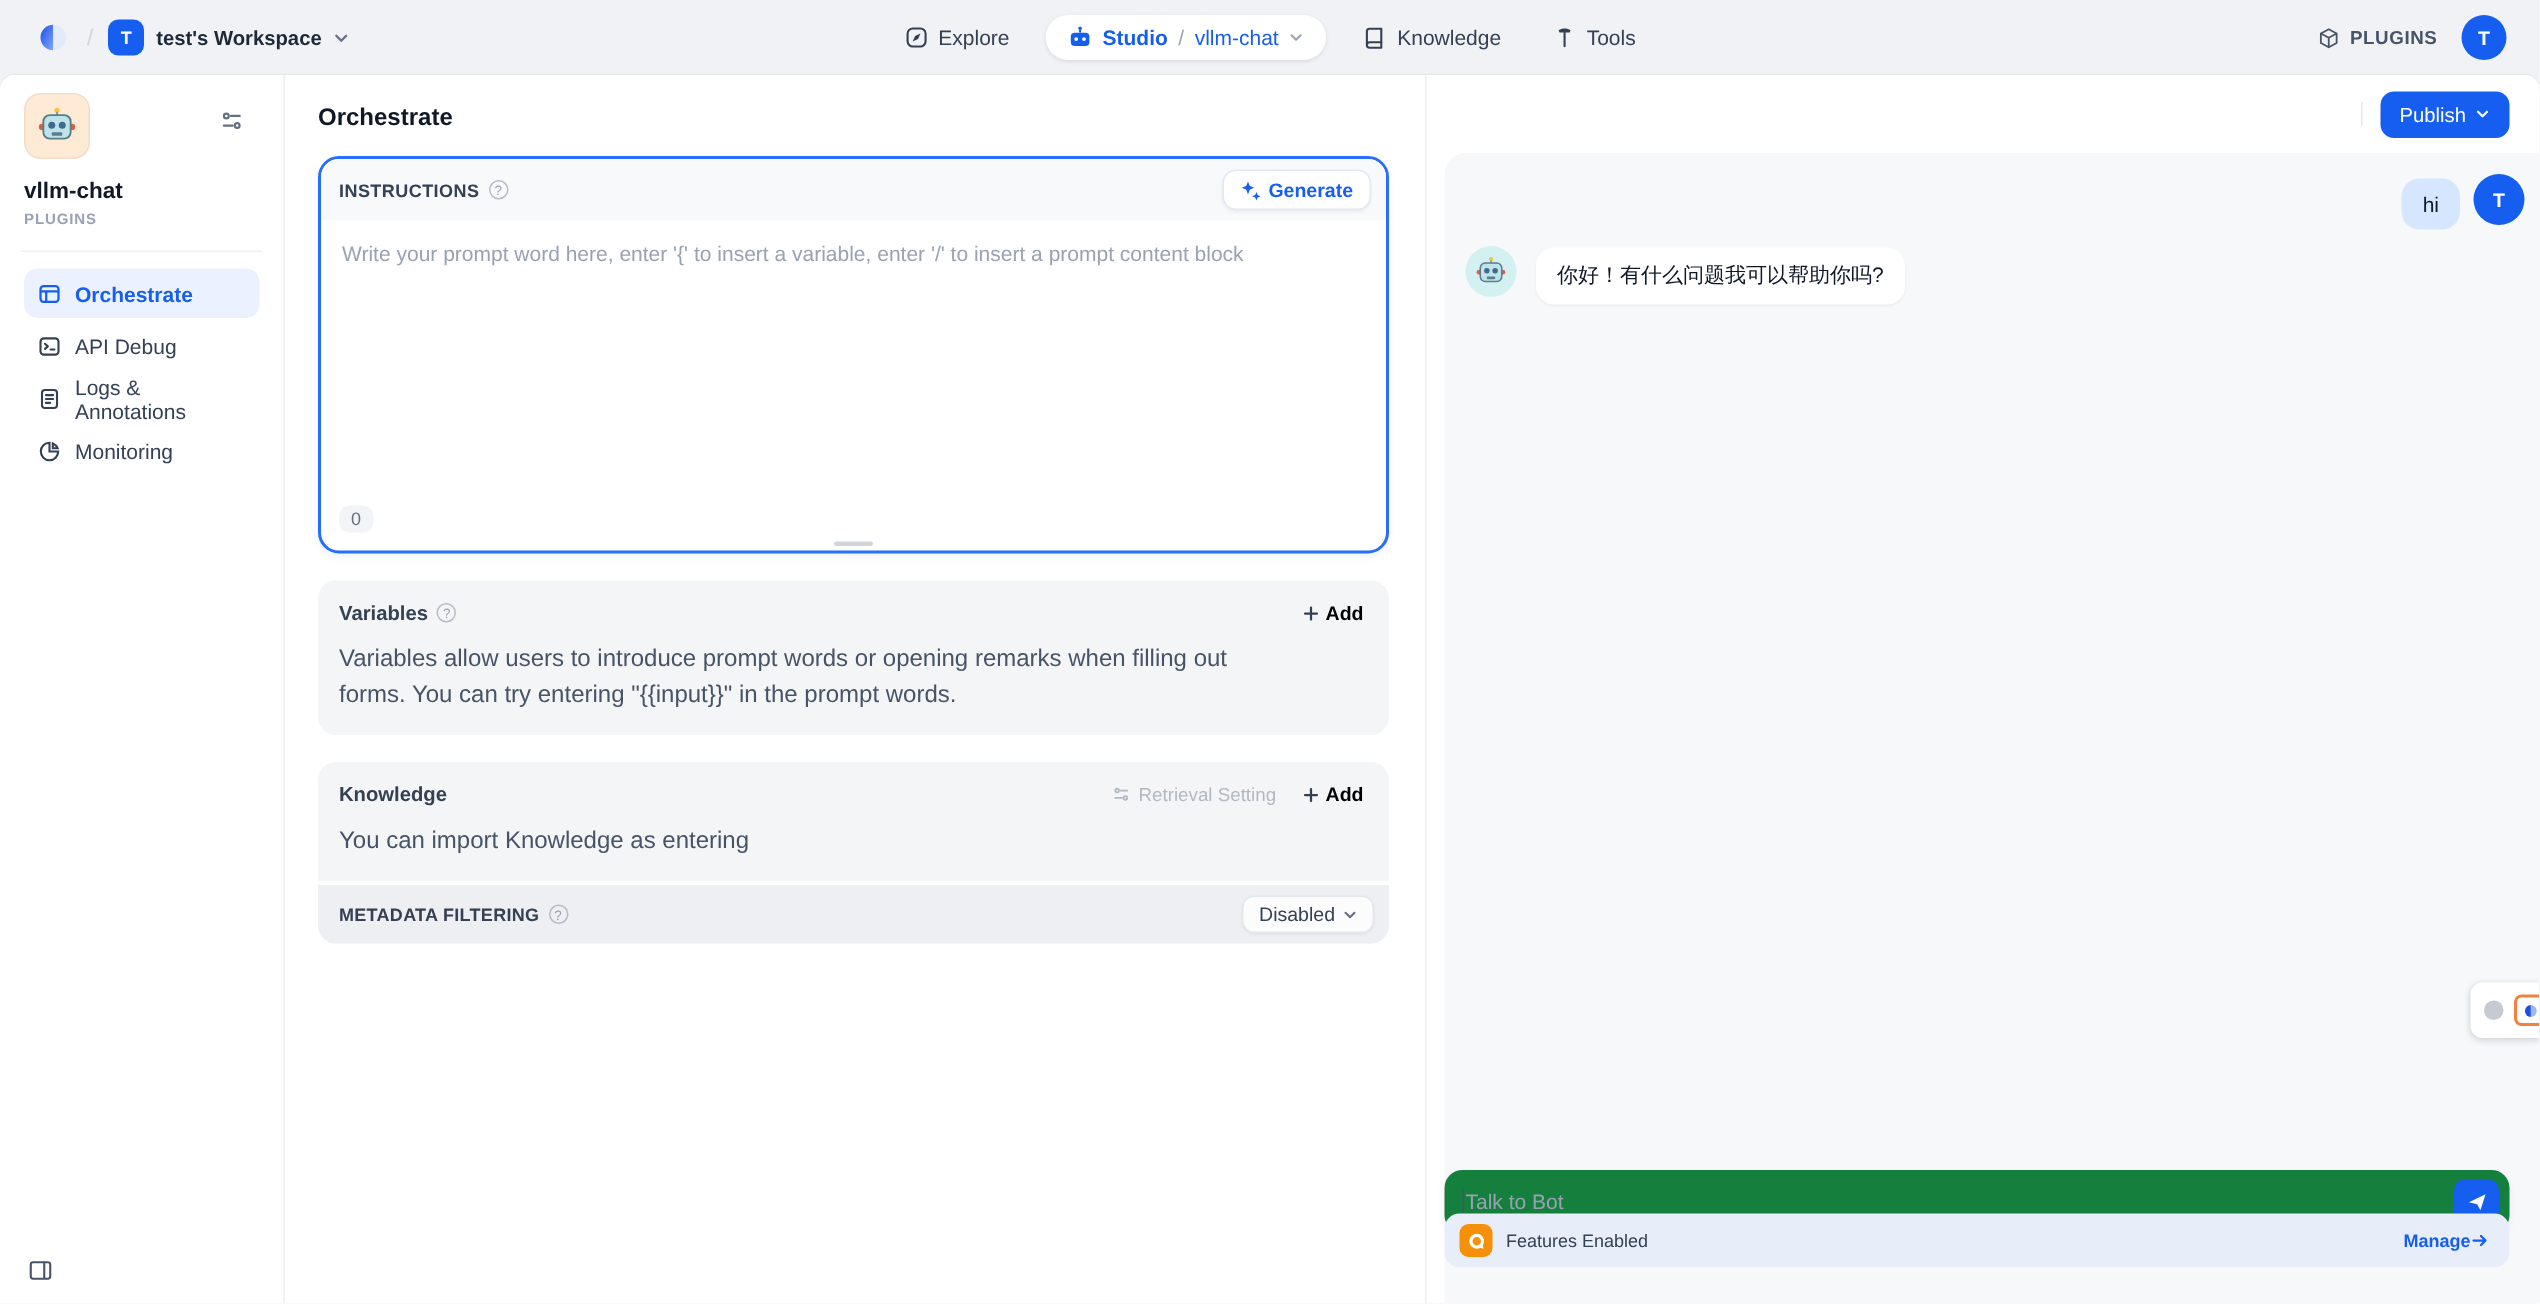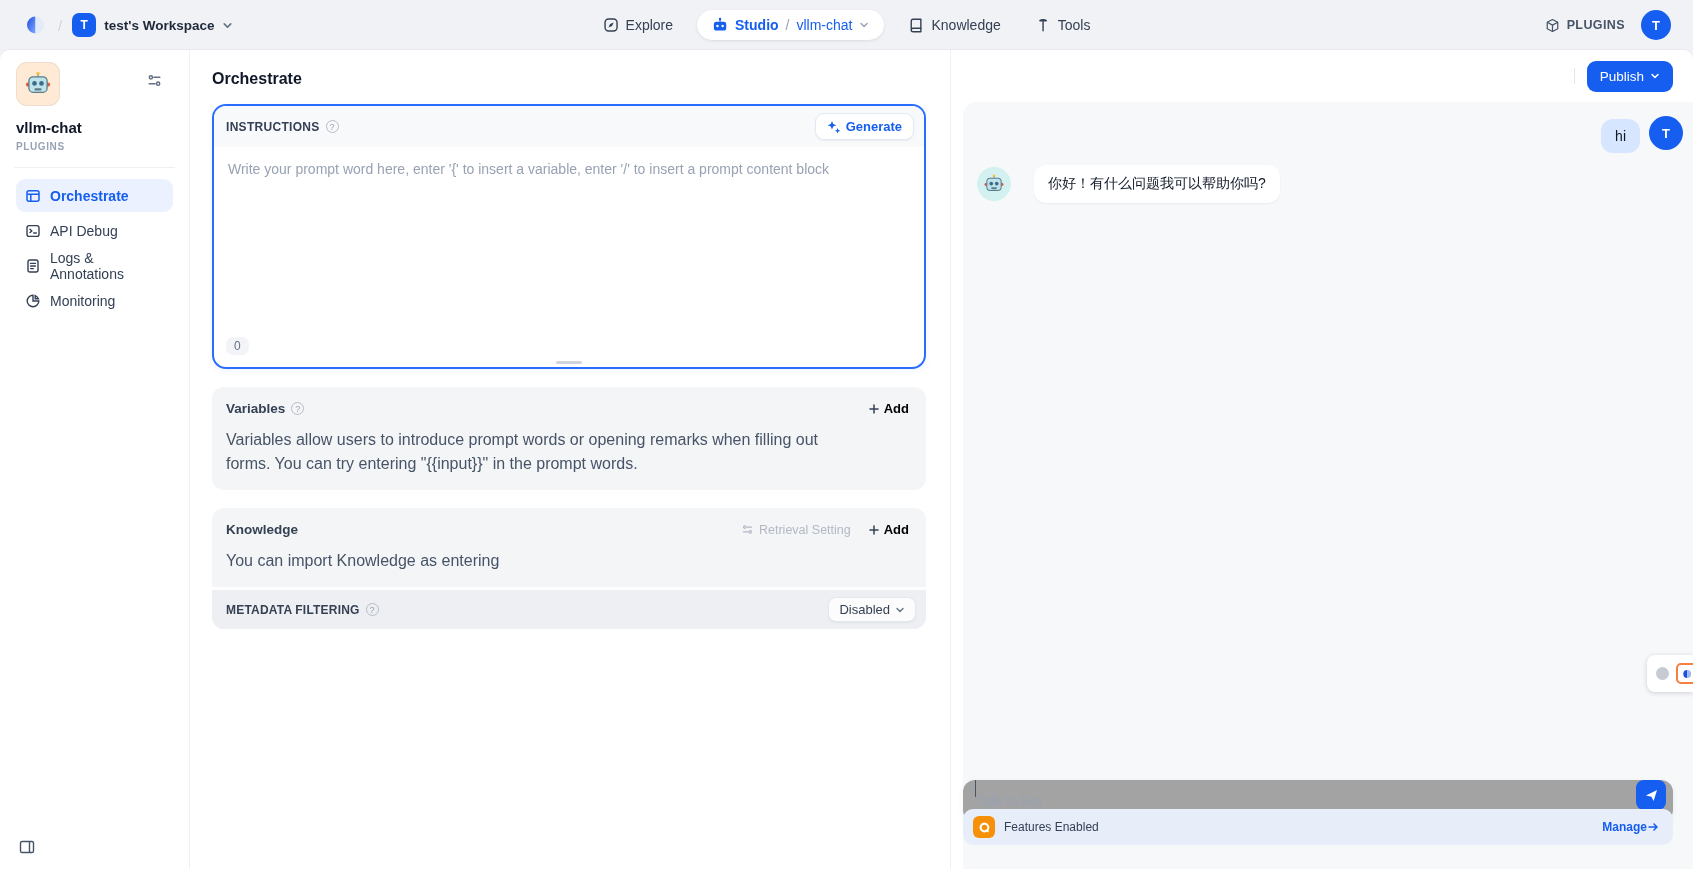--- a/index.html
+++ b/index.html
@@ -75,25 +75,25 @@
   .header-divider{width:1px;height:16px;background:#e4e7ec}
   .publish-btn{display:flex;align-items:center;gap:6px;background:#155eef;color:#ffffff;font-size:13.5px;font-weight:400;border-radius:9px;padding:8px 13px;cursor:pointer}
 
   .debug-panel{position:absolute;left:12px;right:0;top:52px;bottom:0;background:#f7f8fa;border-top-left-radius:14px}
   .debug-header{display:flex;align-items:center;justify-content:space-between;padding:16px 18px 8px 28px}
   .debug-title{font-size:15px;font-weight:700;color:#101828}
   .refresh-btn{cursor:pointer;padding:2px}
   .msg-row-user{display:flex;justify-content:flex-end;align-items:flex-start;gap:9px;padding:14px 10px 0 0}
   .bubble-user{background:#d6e6ff;border-radius:12px;padding:9px 14px;font-size:14px;color:#101828;margin-top:3px}
   .msg-avatar-user{width:34px;height:34px;border-radius:50%;background:#155eef;color:#fff;font-size:13px;font-weight:600;display:flex;align-items:center;justify-content:center;flex:none}
-  .msg-row-bot{display:flex;align-items:center;gap:23px;padding:11px 0 0 14px}
+  .msg-row-bot{display:flex;align-items:flex-start;gap:13px;padding:11px 0 0 14px}
   .msg-avatar-bot{width:34px;height:34px;border-radius:50%;background:#d3f1f1;display:flex;align-items:center;justify-content:center;flex:none}
   .bubble-bot{background:#fff;border-radius:12px;padding:10px 14px;font-size:14px;color:#101828;box-shadow:0 1px 2px rgba(16,24,40,.06);margin-top:1px}
 
-  .chat-input{position:absolute;left:0;right:20px;bottom:47px;height:42px;background:#a3a3a3;border-radius:12px;box-shadow:0 2px 6px rgba(16,24,40,.06);display:flex;padding:0 7px 0 12px}
+  .chat-input{position:absolute;left:0;right:20px;bottom:47px;height:42px;background:#15803d;border-radius:12px;box-shadow:0 2px 6px rgba(16,24,40,.06);display:flex;align-items:center;padding:0 7px 0 12px}
   .caret{width:1px;height:17px;background:#475467;margin-right:1px}
   .chat-input input{flex:1;border:none;outline:none;font-size:14px;color:#101828;background:transparent;font-family:inherit}
   .chat-input input::placeholder{color:#98a2b3}
   .send-btn{width:30px;height:30px;border-radius:8px;background:#155eef;display:flex;align-items:center;justify-content:center;cursor:pointer;flex:none}
 
   .features-bar{position:absolute;left:0;right:20px;bottom:24px;height:36px;background:#e8edfa;border-radius:10px;display:flex;align-items:center;justify-content:space-between;padding:0 14px 0 10px}
   .features-left{display:flex;align-items:center;gap:9px}
   .features-icon{width:22px;height:22px;border-radius:6px;background:#f79009;display:flex;align-items:center;justify-content:center}
   .features-label{font-size:12px;color:#344054}
   .manage-link{display:flex;align-items:center;gap:0;font-size:12px;font-weight:600;color:#155eef;cursor:pointer}

